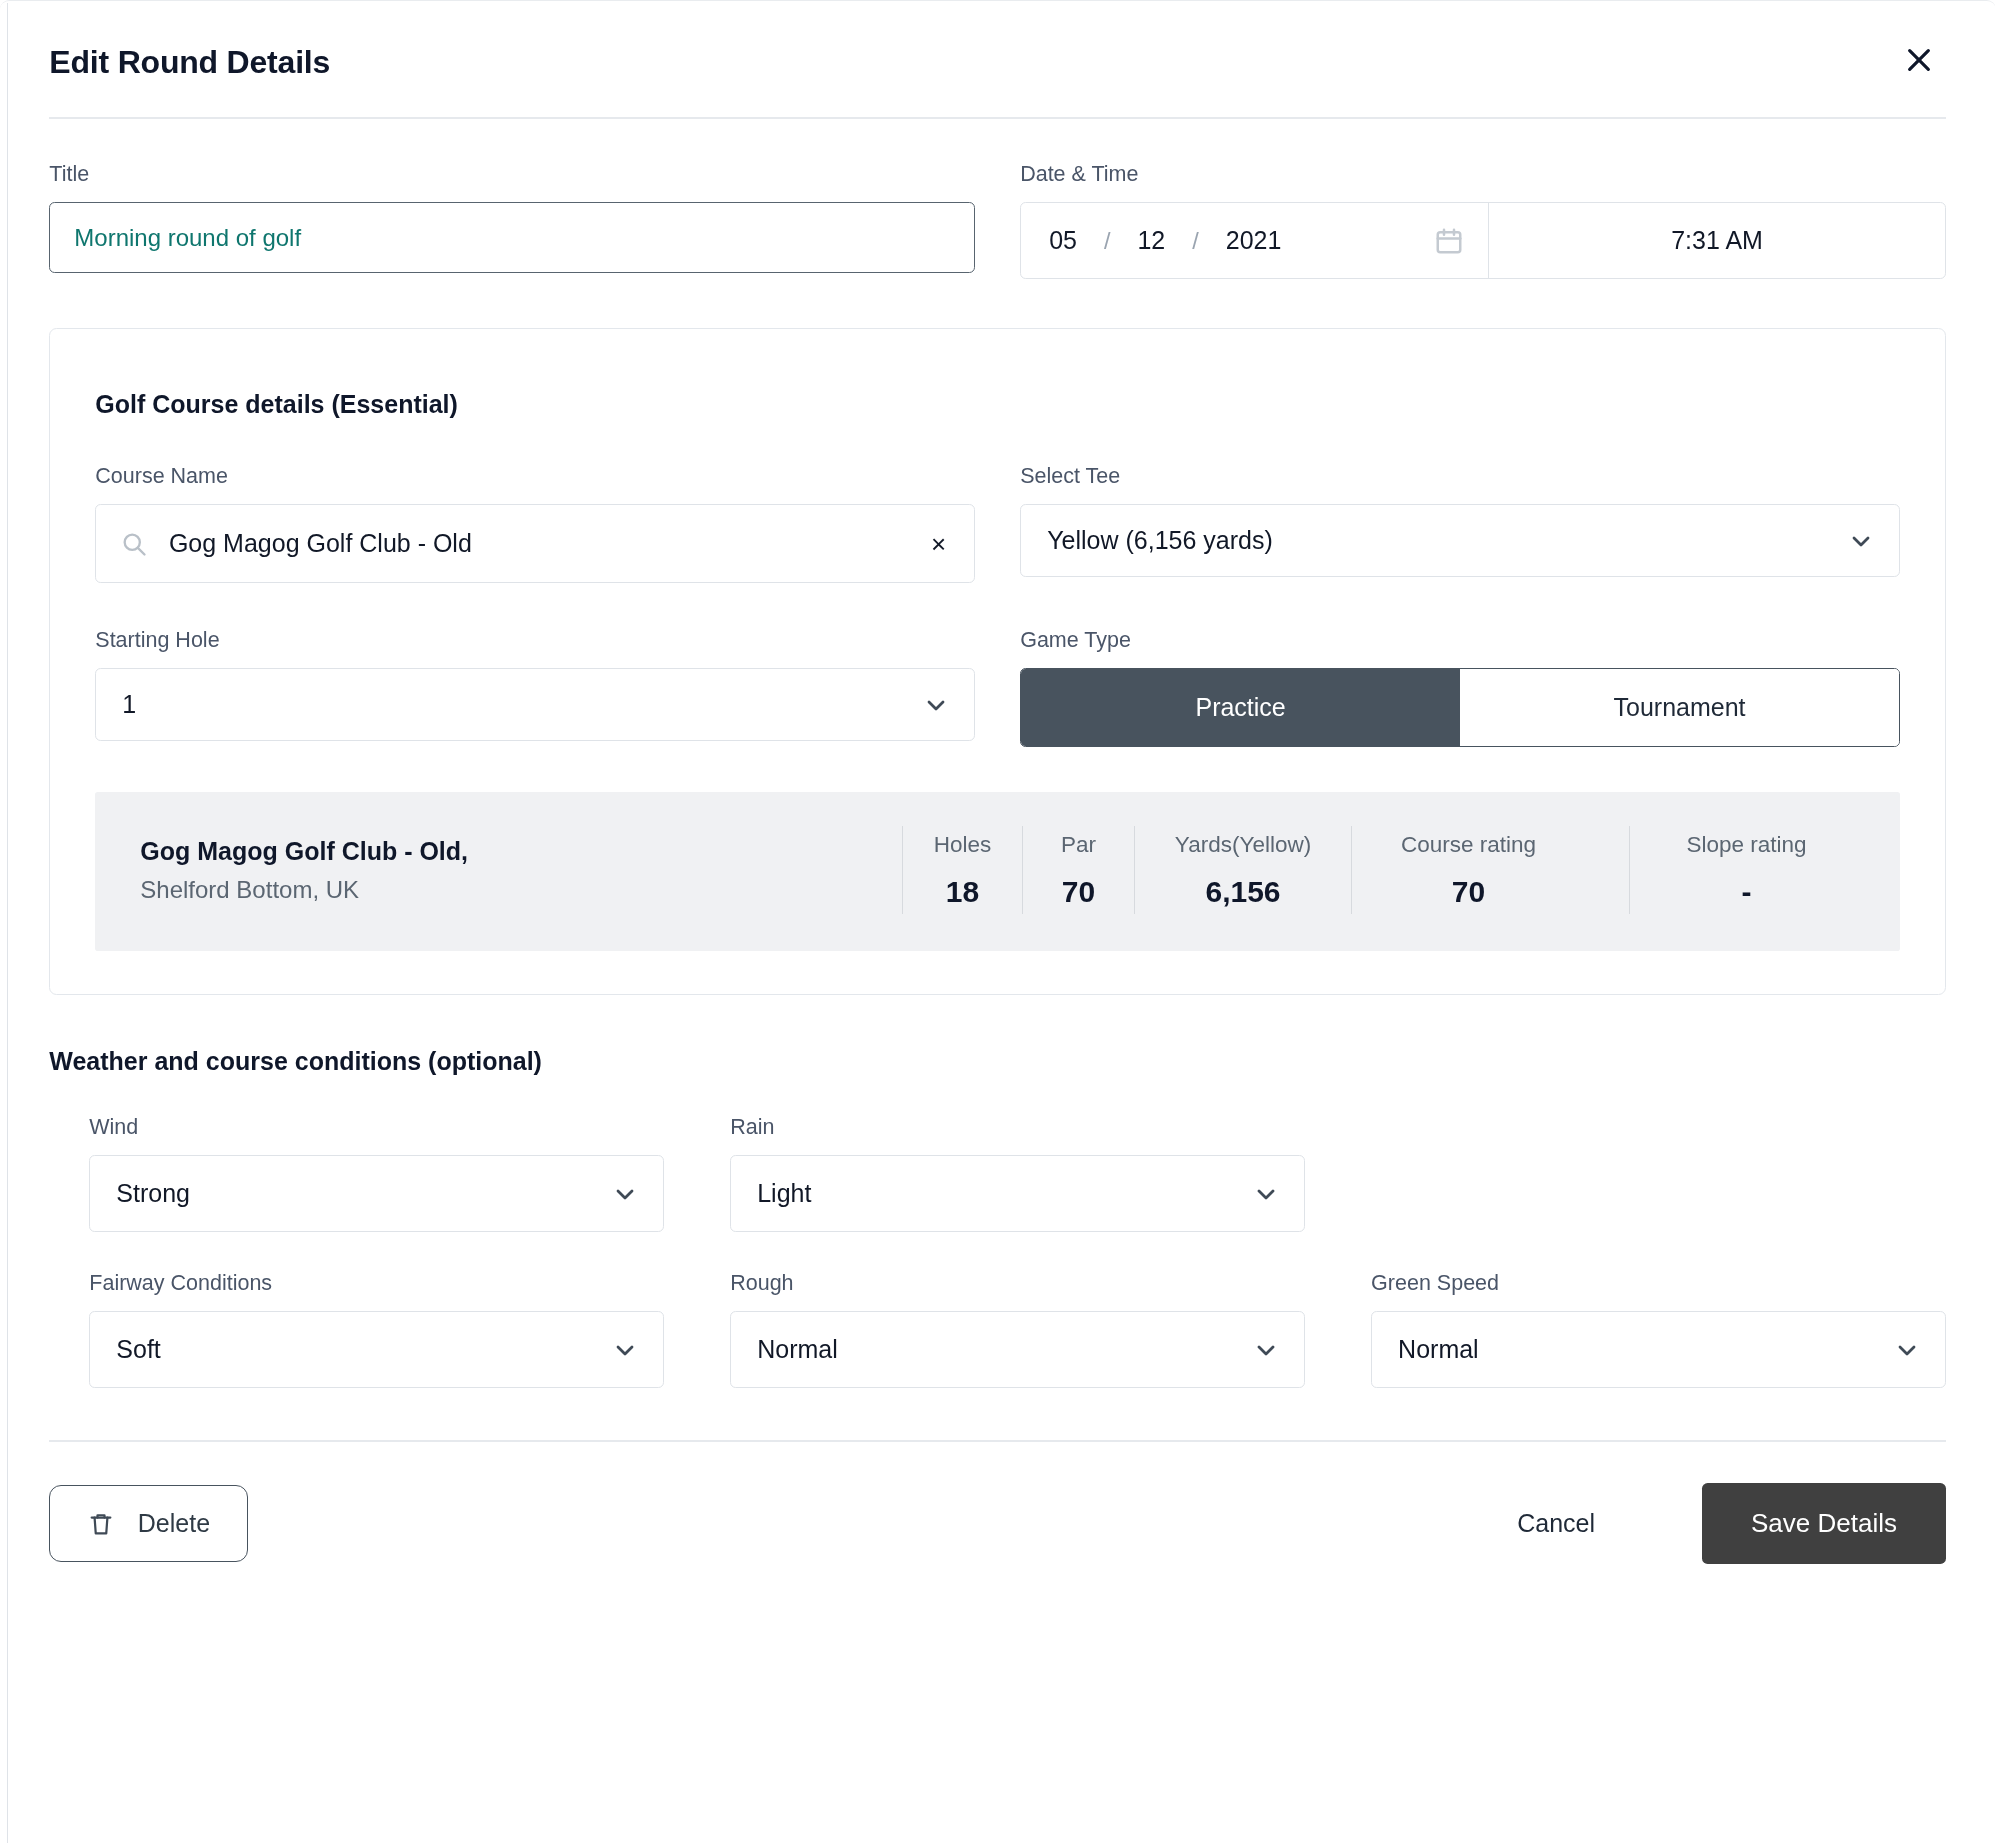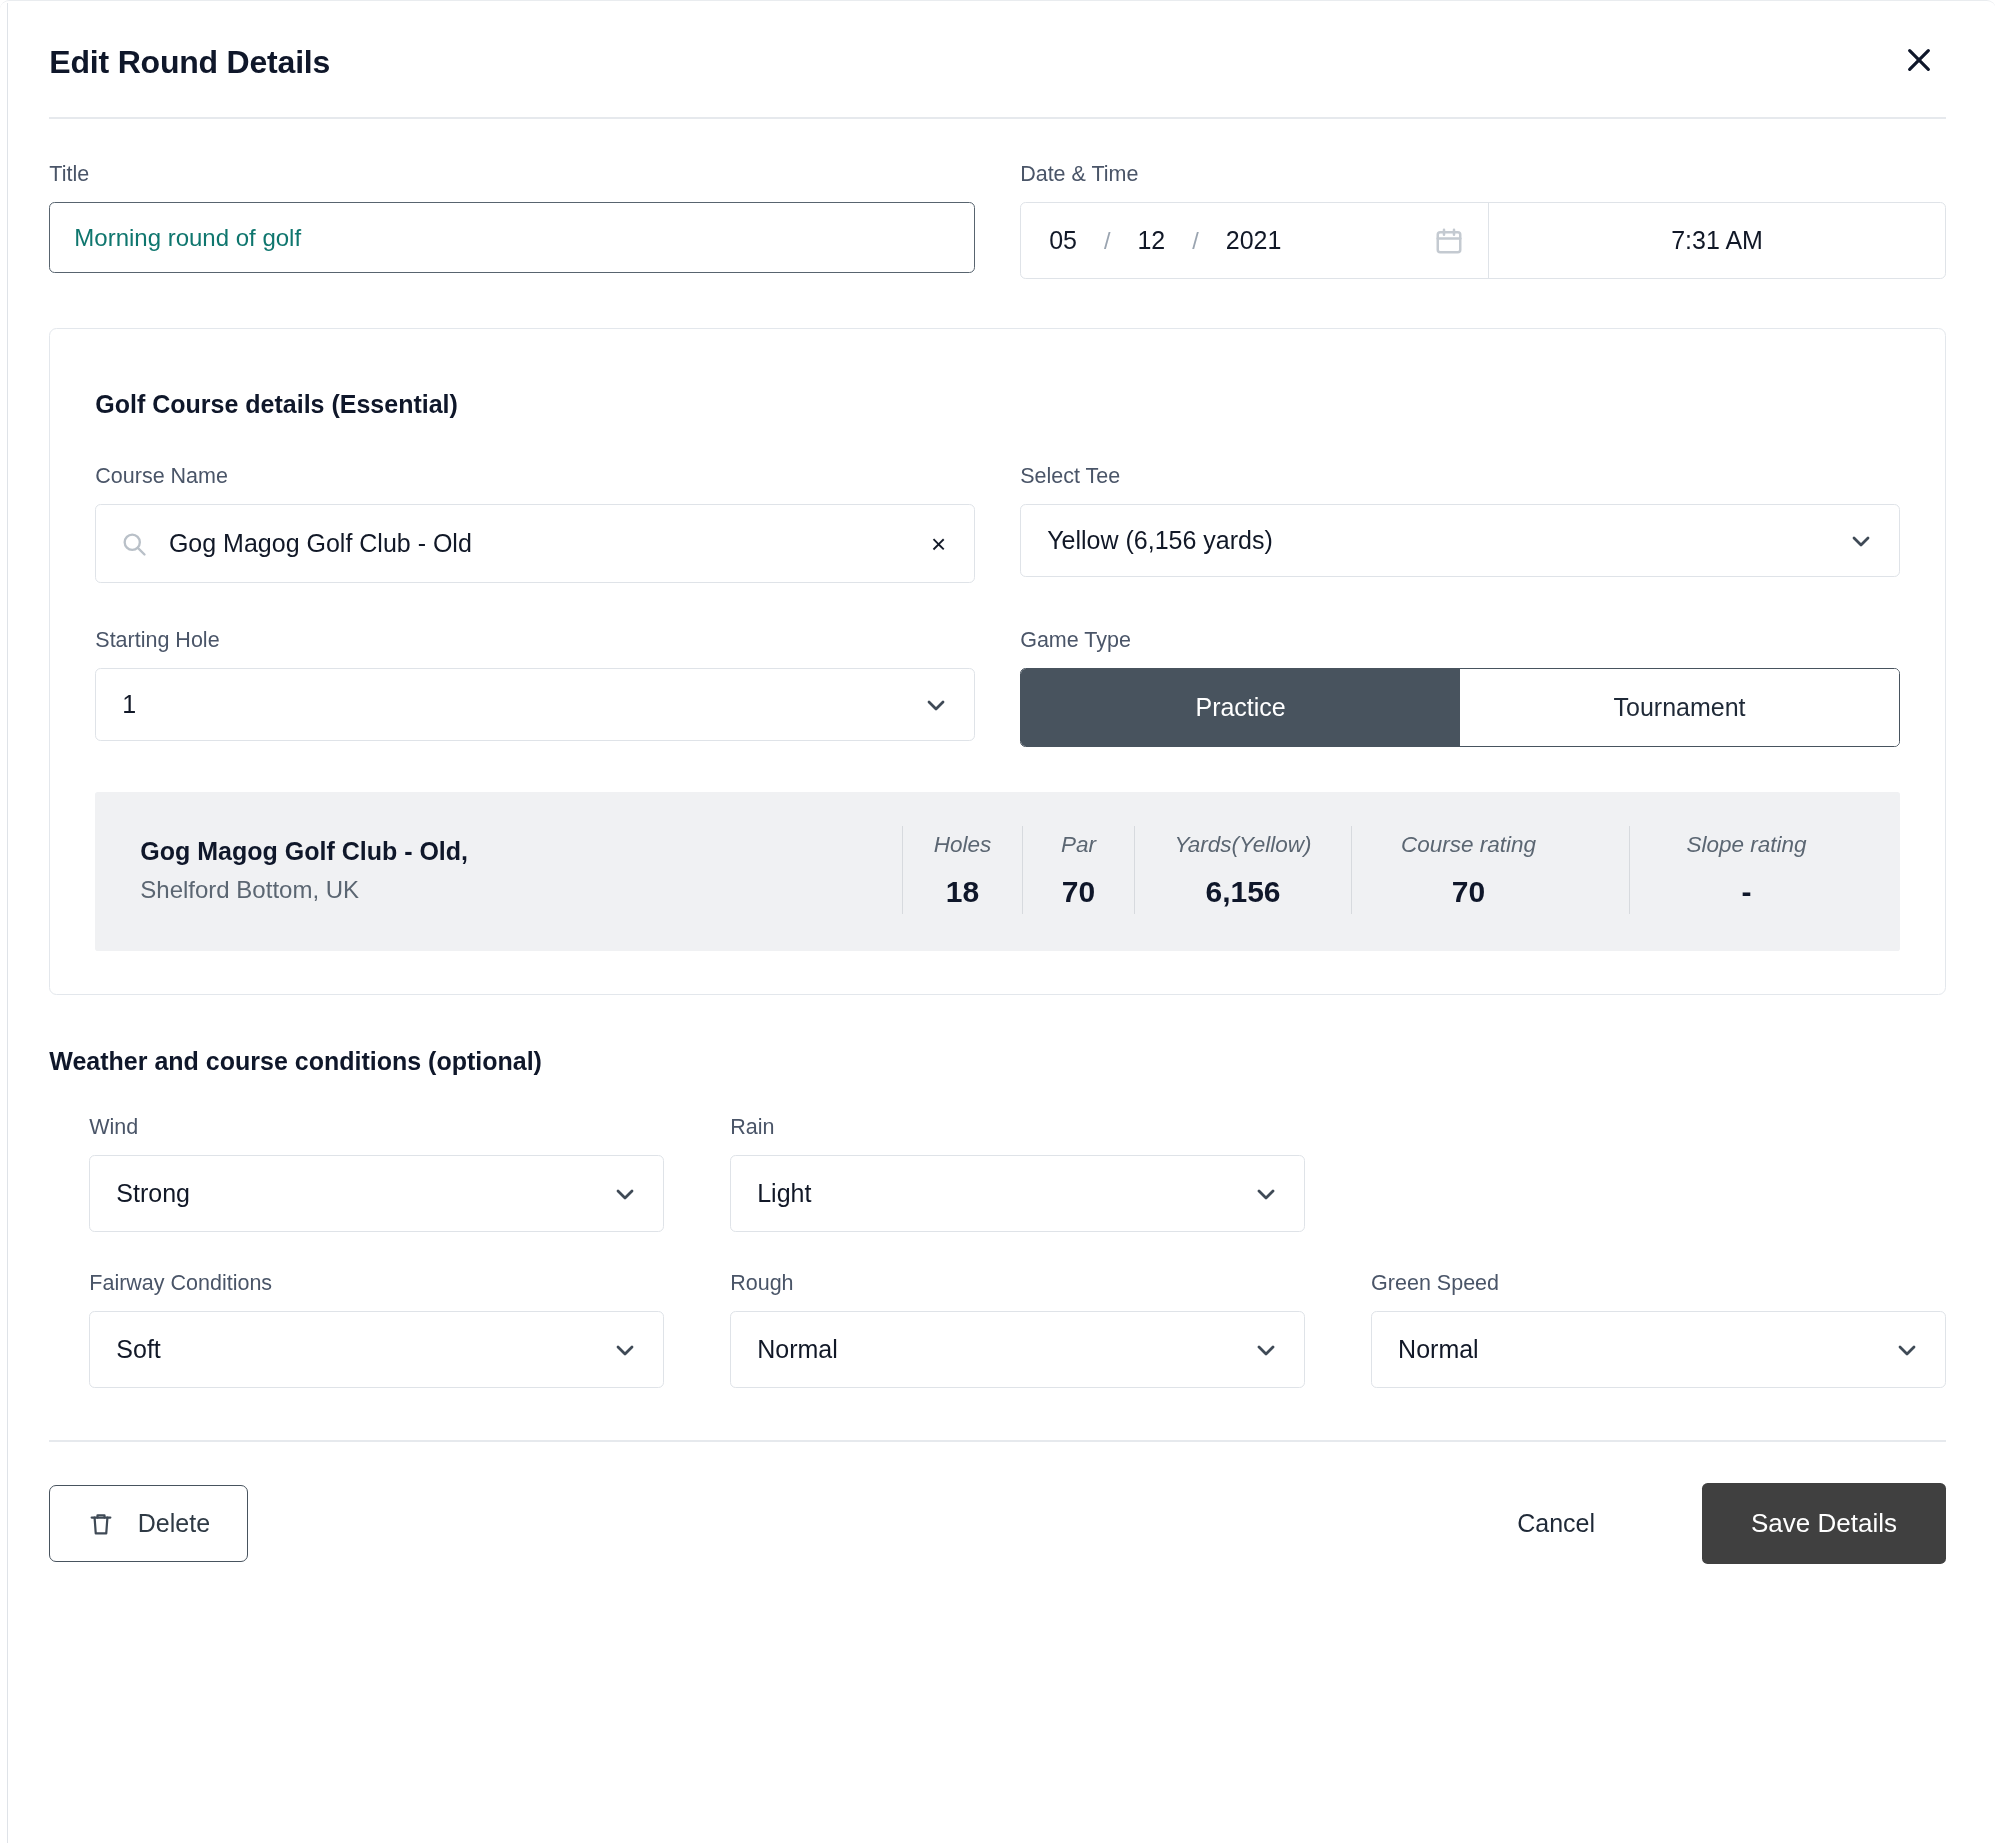--- a/index.html
+++ b/index.html
@@ -225,21 +225,21 @@
   }
   .stats-name .line2 {
     font-size: 24px; color: #5b6672;
   }
   .stat {
     border-left: 1.9px solid #d7dade;
     padding: 5.6px 0 5.6px 0;
     display: flex; flex-direction: column; align-items: center;
     justify-content: flex-start;
   }
-  .stat .stat-label { font-size: 22.5px; color: #5b6672; margin-bottom: 17px; white-space: nowrap; font-style: italic; }
+  .stat .stat-label { font-size: 22.5px; color: #5b6672; margin-bottom: 17px; white-space: nowrap; }
   .stat .stat-value { font-size: 30px; font-weight: bold; color: #0f172a; }
   .stat.w-holes  { flex: 0 0 120px; }
   .stat.w-par    { flex: 0 0 112px; }
   .stat.w-yards  { flex: 0 0 217px; }
   .stat.w-rating { flex: 0 0 234px; }
   .stat.w-slope  { flex: 0 0 234px; margin-left: 44px; }
 
   
   .weather-heading {
     font-size: 25px;
@@ -278,21 +278,21 @@
     display: flex;
     align-items: center;
     justify-content: space-between;
     padding-top: 41px;
   }
   .delete-btn {
     display: flex; align-items: center; gap: 22.5px;
     height: 77px;
     padding: 0 37px;
     border: 1.9px solid #48535e;
-    border-radius: 7px;
+    border-radius: 12px;
     background: #fff;
     font-size: 25px;
     color: #2f3a45;
     cursor: pointer;
     font-family: "Liberation Sans", sans-serif;
   }
   .footer-right { display: flex; align-items: center; gap: 37px; }
   .cancel-btn {
     background: none; border: none;
     font-size: 25px; color: #1f2937;

